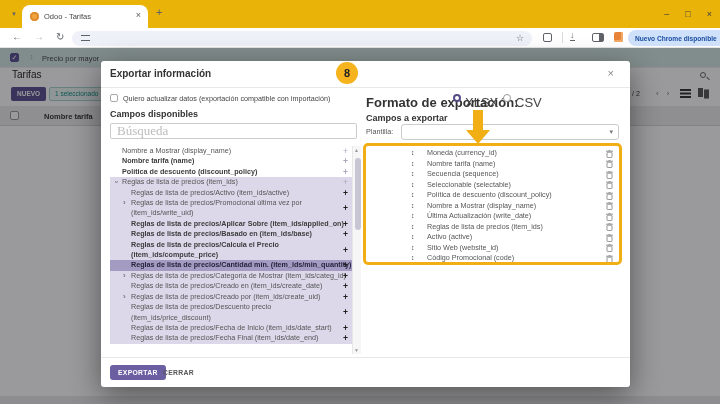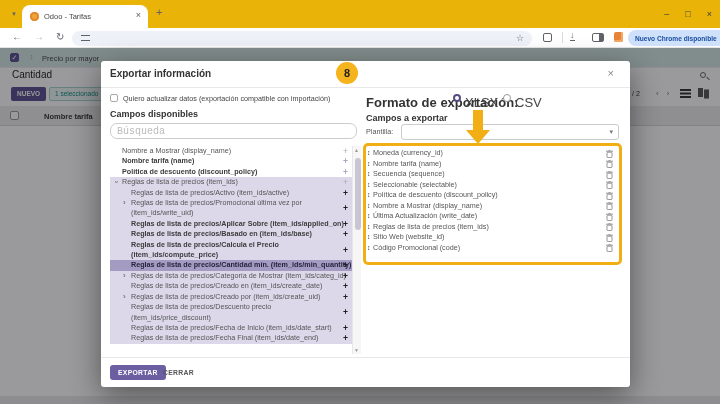--- a/index.html
+++ b/index.html
@@ -79,21 +79,21 @@
   .dlg-title { position:absolute; left:9px; top:7px; font-size:10px; font-weight:bold; color:#333; }
   .dlg-close { position:absolute; right:16px; top:6px; font-size:11px; color:#888; }
   .chk-row { position:absolute; left:9px; top:33px; }
   .chk-box { position:absolute; left:0; top:0; width:8px; height:8px; border:1px solid #a8a8a8; border-radius:2px; }
   .chk-label { position:absolute; left:13px; top:0; font-size:7.2px; color:#444; white-space:nowrap; }
   .fmt-label { position:absolute; left:265px; top:34px; font-size:13px; font-weight:bold; color:#333; }
   .radio { position:absolute; top:33px; width:8px; height:8px; border:1px solid #999; border-radius:50%; background:#fff; }
   .radio.on { border:2.5px solid #564a84; }
   .radio-label { position:absolute; top:34px; font-size:13px; color:#444; }
   .col-header { position:absolute; font-size:9px; font-weight:bold; color:#333; }
-  .search-input { position:absolute; left:9px; top:62px; width:247px; height:16px; border:1px solid #ccc; border-radius:7px; font-size:10px; padding:0 6px; color:#444; font-family:Liberation Mono, monospace; }
+  .search-input { position:absolute; left:9px; top:62px; width:247px; height:16px; border:1px solid #ccc; border-radius:2px; font-size:13px; padding:0 6px; color:#444; font-family:Liberation Serif, serif; }
   .search-input::placeholder { color:#bcbcbc; }
 
   .fieldlist { position:absolute; left:9px; top:85px; width:251px; height:208px; overflow:hidden; }
   .fld { position:relative; padding:0 26px 0 12px; line-height:10.4px; font-size:7.2px; color:#555; white-space:nowrap; overflow:hidden; }
   .fld.sub { padding-left:21px; }
   .fld.wrap { white-space:normal; }
   .fld.bold { font-weight:bold; color:#3c3c3c; }
   .fld.lav { background:#dcd8ea; }
   .fld.sel { background:#a39bc2; color:#26243d; }
   .fld .caret { visibility:hidden; position:absolute; left:4px; top:0; font-size:8px; color:#555; }
@@ -106,21 +106,21 @@
   .vscroll { position:absolute; left:251px; top:85px; width:9px; height:208px; background:#f6f6f6; border-left:1px solid #e8e8e8; z-index:2; }
   .vs-up { position:absolute; top:1px; left:1px; font-size:5px; color:#999; }
   .vs-down { position:absolute; bottom:1px; left:1px; font-size:5px; color:#999; }
   .vs-thumb { position:absolute; left:1.5px; top:12px; width:6px; height:72px; background:#c9c6d4; border-radius:3px; }
 
   .tpl-label { position:absolute; left:265px; top:66px; font-size:7.2px; color:#555; }
   .tpl-select { position:absolute; left:300px; top:63px; width:218px; height:16px; border:1px solid #ccc; border-radius:3px; }
   .tpl-select .chev { position:absolute; right:5px; top:3px; font-size:7px; color:#777; }
 
   .exportlist { position:absolute; left:266px; top:87px; width:252px; }
-  .exp { position:relative; height:10.5px; line-height:10.5px; padding-left:6px; font-size:7.2px; color:#555; white-space:nowrap; }
+  .exp { position:relative; height:10.5px; line-height:10.5px; padding-left:16px; font-size:7.2px; color:#555; white-space:nowrap;margin-left:44px; }
   .exp .drag { position:absolute; left:0; top:0; font-size:6.8px; color:#333; }
   .exp .trash { position:absolute; right:6px; top:1.5px; }
 
   .dlg-footer { position:absolute; left:0; top:296px; width:100%; height:30px; border-top:1px solid #e8e8e8; }
   .btn-export { position:absolute; left:9px; top:7px; background:#6b5fa2; color:#fff; font-size:6.8px; font-weight:bold; border-radius:3px; padding:4px 8px; letter-spacing:.3px; }
   .btn-close { position:absolute; left:62px; top:11px; color:#555; font-size:6.8px; font-weight:bold; letter-spacing:.3px; }
 
   
   .anno-circle { position:absolute; left:336px; top:62px; width:22px; height:22px; border-radius:50%; background:#F5B31D; color:#222; font-size:11px; font-weight:bold; text-align:center; line-height:22px; z-index:30; }
   .anno-arrow-shaft { position:absolute; left:473px; top:110px; width:10px; height:21px; background:#F2AF15; z-index:30; }
@@ -185,21 +185,21 @@
           <span class="badge">3</span>
         </span>
         <span class="st-clock">
           <span class="badge">2</span>
         </span>
       </div>
       <span class="avatar">A</span>
       <span class="user-name">Administrador (kevin16)</span>
     </div>
 
-    <div class="breadcrumb">Cantidad</div>
+    <div class="breadcrumb">Tarifas</div>
     <span class="search-glass"></span>
     <div class="new-btn">NUEVO</div>
     <div class="sel-badge">1 seleccionado</div>
     <span class="pager">1-2 / 2</span>
     <span class="pg-arrows"><span>‹</span><span>›</span></span>
     <span class="view-list-icon"></span>
     <span class="view-kanban-icon"></span>
 
     <div class="thead">
       <span class="cbx"></span>
@@ -452,20 +452,31 @@
           <span>Reglas de lista de precios (item_ids)</span>
           <span class="trash">
             <svg width="7" height="8" viewBox="0 0 7 8">
               <rect x="1" y="2.2" width="5" height="5.4" rx="0.8" fill="none" stroke="#888" stroke-width="0.9"></rect>
               <line x1="0" y1="1.2" x2="7" y2="1.2" stroke="#888" stroke-width="0.9"></line>
               <line x1="2.5" y1="0.3" x2="4.5" y2="0.3" stroke="#888" stroke-width="0.9"></line>
             </svg>
           </span>
         </div>
 
+        <div class="exp">
+          <span class="drag">↕</span>
+          <span>Activo (active)</span>
+          <span class="trash">
+            <svg width="7" height="8" viewBox="0 0 7 8">
+              <rect x="1" y="2.2" width="5" height="5.4" rx="0.8" fill="none" stroke="#888" stroke-width="0.9"></rect>
+              <line x1="0" y1="1.2" x2="7" y2="1.2" stroke="#888" stroke-width="0.9"></line>
+              <line x1="2.5" y1="0.3" x2="4.5" y2="0.3" stroke="#888" stroke-width="0.9"></line>
+            </svg>
+          </span>
+        </div>
 
         <div class="exp">
           <span class="drag">↕</span>
           <span>Sitio Web (website_id)</span>
           <span class="trash">
             <svg width="7" height="8" viewBox="0 0 7 8">
               <rect x="1" y="2.2" width="5" height="5.4" rx="0.8" fill="none" stroke="#888" stroke-width="0.9"></rect>
               <line x1="0" y1="1.2" x2="7" y2="1.2" stroke="#888" stroke-width="0.9"></line>
               <line x1="2.5" y1="0.3" x2="4.5" y2="0.3" stroke="#888" stroke-width="0.9"></line>
             </svg>

